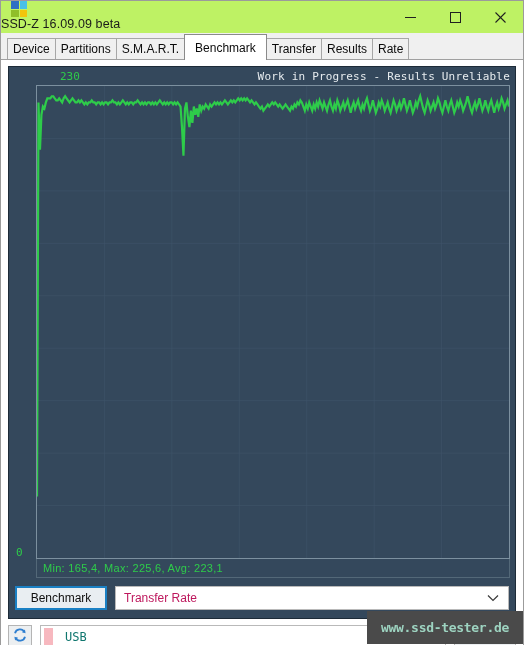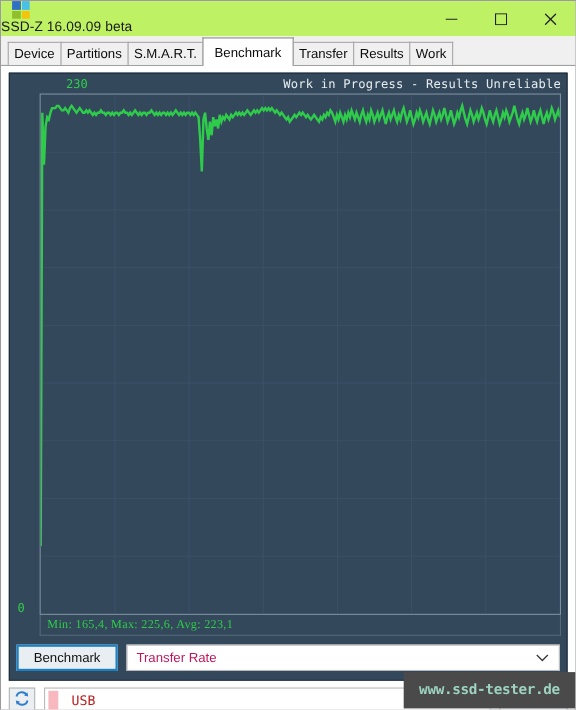--- a/index.html
+++ b/index.html
@@ -130,21 +130,21 @@
   .statsrow{
     height:19px;min-height:19px;
     margin-left:22px;
     border:1px solid #536878;
     border-top:none;
     box-sizing:border-box;
     display:flex;align-items:center;
     padding-left:6px;
   }
   .statstext{
-    color:#2ecc4a;font-family:Liberation Serif, serif;font-size:11px;
+    color:#2ecc4a;font-family:Liberation Sans, sans-serif;font-size:11px;
     letter-spacing:0.3px;white-space:nowrap;
   }
   .controlsrow{
     height:30px;min-height:30px;
     margin-top:5px;
     display:flex;align-items:center;
     padding:0 1px;
   }
   .benchbtn{
     width:92px;height:24px;
@@ -192,21 +192,21 @@
     flex:1;height:24px;margin-left:8px;
     background:#ffffff;border:1px solid #b9b9b9;
     box-sizing:border-box;
     display:flex;align-items:center;
     position:relative;cursor:pointer;
   }
   .swatch{
     width:9px;height:18px;background:#f7b8bf;margin-left:3px;
   }
   .devtext{
-    font-size:12px;color:#b91c1c;
+    font-size:12px;color:#0f766e;
     font-family:"DejaVu Sans Mono", monospace;
     margin-left:12px;
   }
   .quitbtn{
     width:62px;height:24px;margin-left:8px;
     background:#eceff1;border:1px solid #b4b4b4;
     box-sizing:border-box;
     display:flex;align-items:center;justify-content:center;
     font-size:12px;color:#101010;cursor:pointer;
   }
@@ -271,21 +271,21 @@
     <div class="tab active">
         <span>Benchmark</span>
       </div>
     <div class="tab">
         <span>Transfer</span>
       </div>
     <div class="tab">
         <span>Results</span>
       </div>
     <div class="tab">
-        <span>Work</span>
+        <span>Rate</span>
       </div>
   </div>
 
   <div class="content">
 
     <div class="graphpanel">
 
       <div class="graphtop">
         <div class="ymax">230</div>
         <div class="graphtitle">Work in Progress - Results Unreliable</div>

